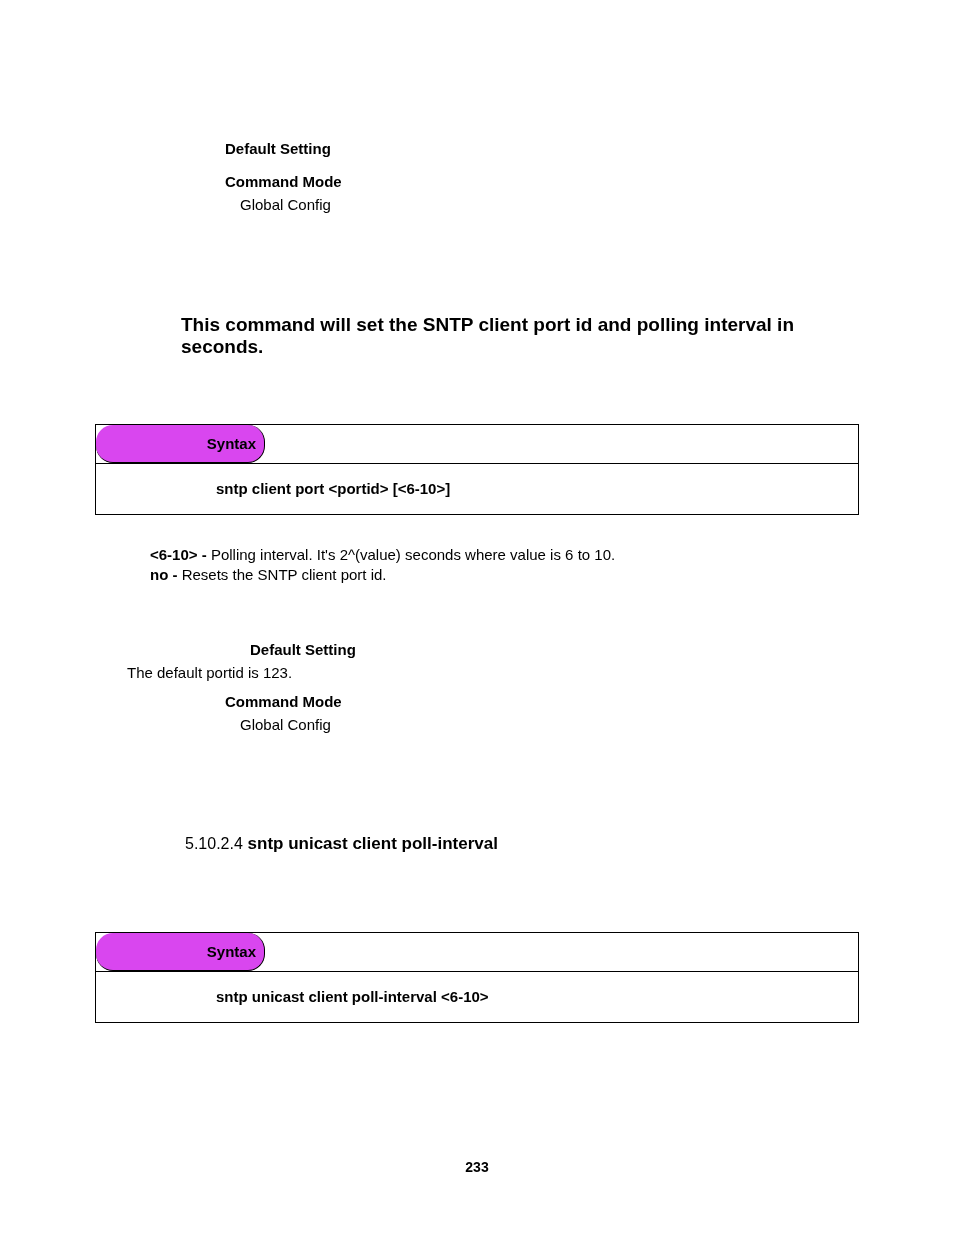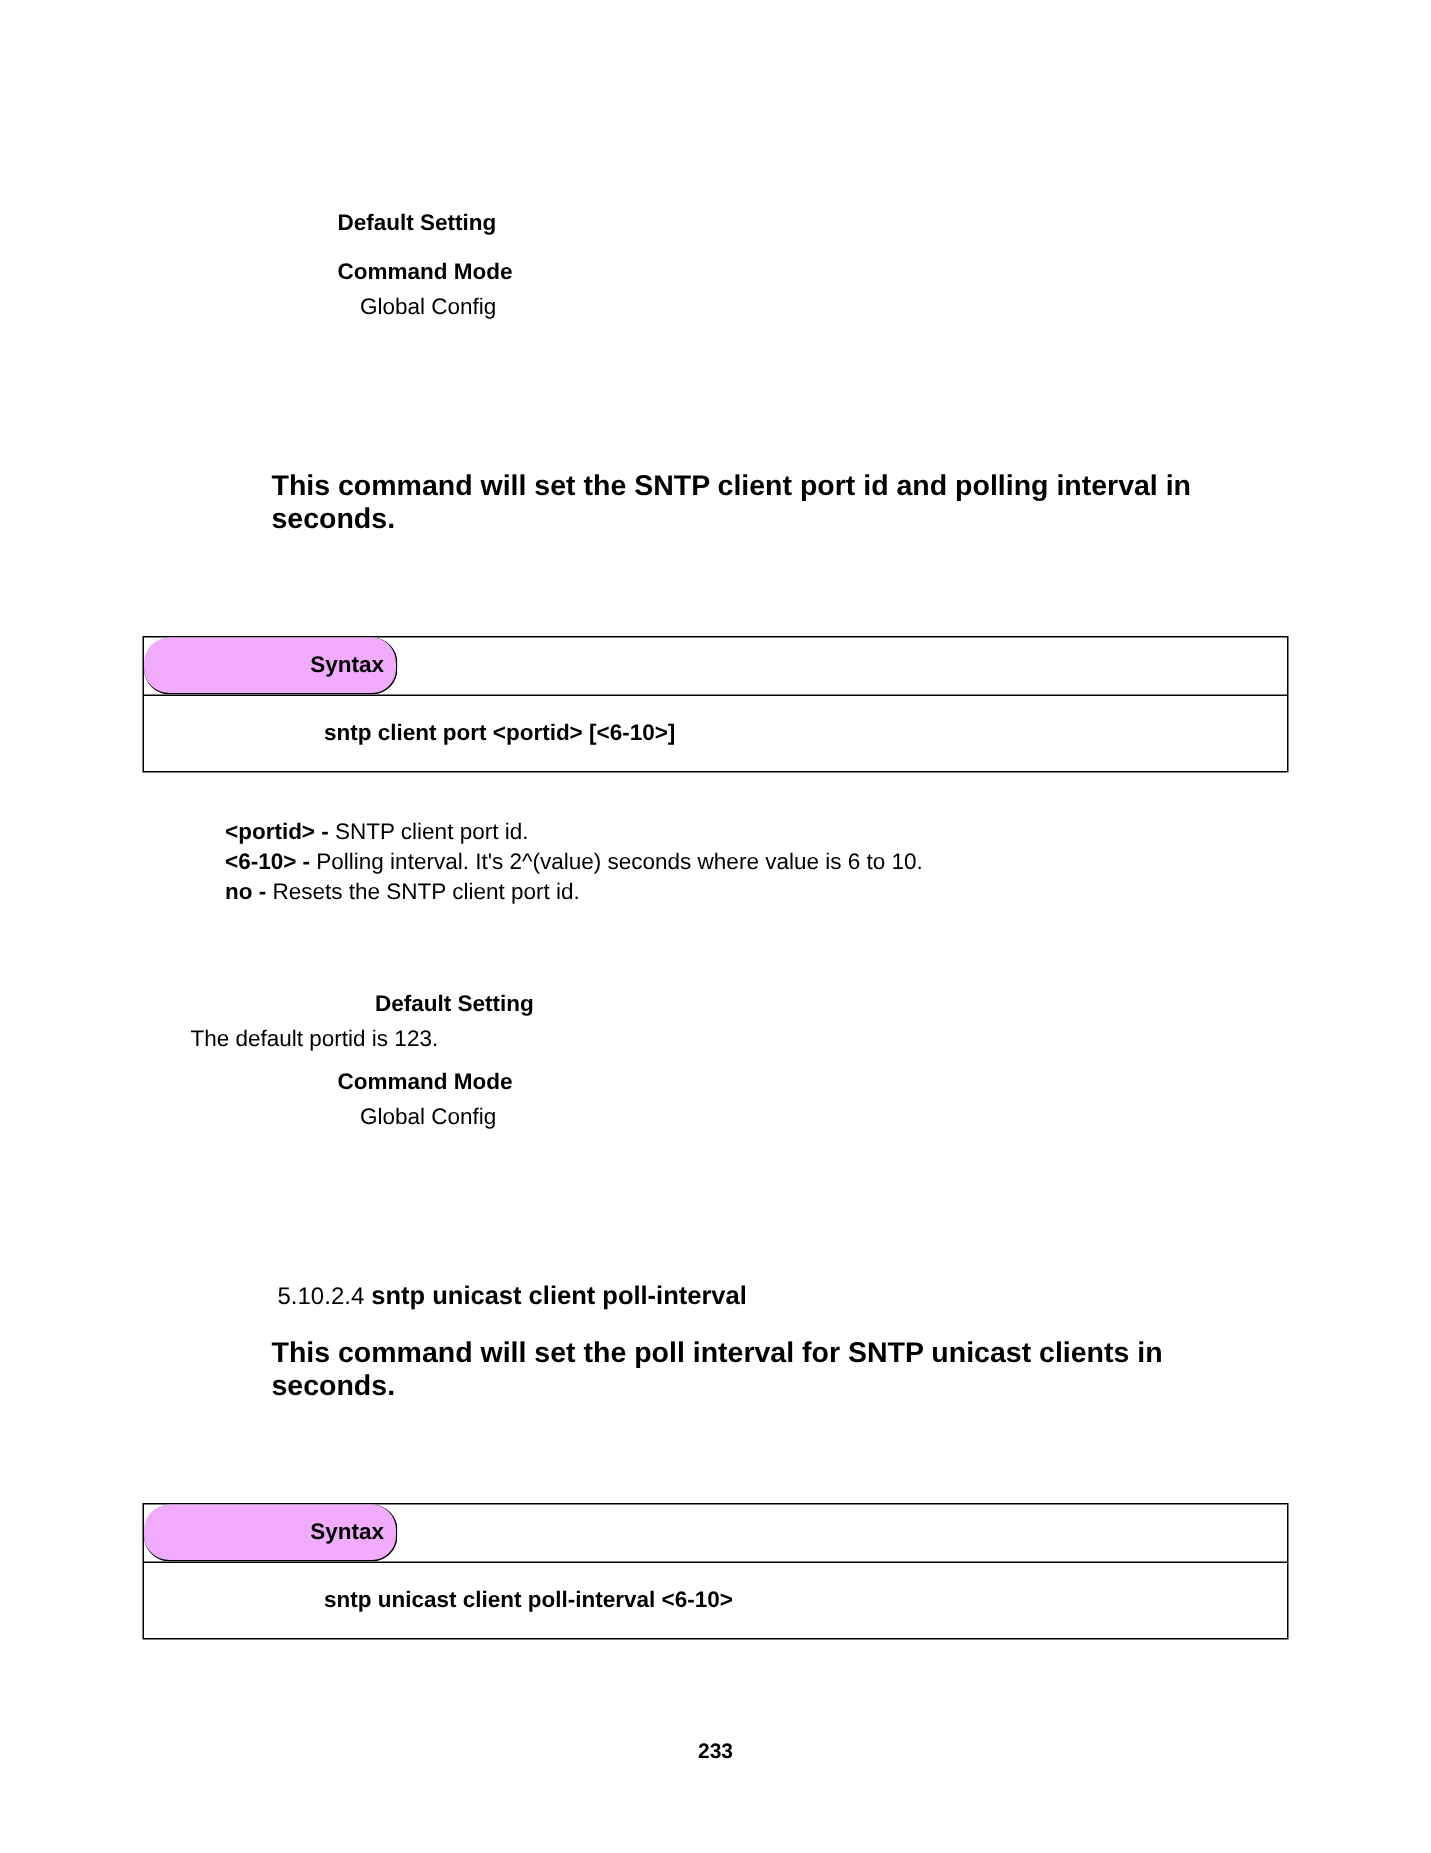--- a/index.html
+++ b/index.html
@@ -60,21 +60,21 @@
       margin-top: 0;
       margin-bottom: 30px;
       width: 100%;
     }
     .syntax-header {
       display: flex;
     }
     .syntax-label {
       border-right: 1px solid #000;
       border-bottom: 1px solid #000;
-      background: #f0abfc;
+      background: #d946ef;
       font-weight: bold;
       font-size: 15px;
       padding: 10px 8px 10px 8px;
       width: 169px;
       text-align: right;
       border-radius: 17px;
     }
     .syntax-body {
       border-top: 1px solid #000;
       padding: 12px 10px 12px 120px;
@@ -124,41 +124,39 @@
   <div class="syntax-box">
     <div class="syntax-header">
       <div class="syntax-label">Syntax</div>
     </div>
     <div class="syntax-body">
       <div class="cmd">sntp client port &lt;portid&gt; [&lt;6-10&gt;]</div>
     </div>
   </div>
 
   <div class="param-list">
-    <div><span class="b">&lt;portid&gt; -</span><span> SNTP client port id.</span></div>
     <div><span class="b">&lt;6-10&gt; -</span><span> Polling interval. It's 2^(value) seconds where value is 6 to 10.</span></div>
     <div><span class="b">no -</span><span> Resets the SNTP client port id.</span></div>
   </div>
 
   <div style="height:50px"></div>
 
   <div class="heading-bold" style="margin-left:155px">Default Setting</div>
   <div class="body-text-nomargin">The default portid is 123.</div>
   <div style="height:6px"></div>
   <div class="heading-bold">Command Mode</div>
   <div class="body-text-indent">Global Config</div>
 
   <div class="gap-large"></div>
 
   <div class="section-heading">
     <span class="num">5.10.2.4</span>
     <span> </span>
     <span class="title">sntp unicast client poll-interval</span>
   </div>
-  <div class="section-desc">This command will set the poll interval for SNTP unicast clients in seconds.</div>
 
   <div class="gap-med"></div>
 
   <div class="syntax-box">
     <div class="syntax-header">
       <div class="syntax-label">Syntax</div>
     </div>
     <div class="syntax-body">
       <div class="cmd">sntp unicast client poll-interval &lt;6-10&gt;</div>
     </div>

